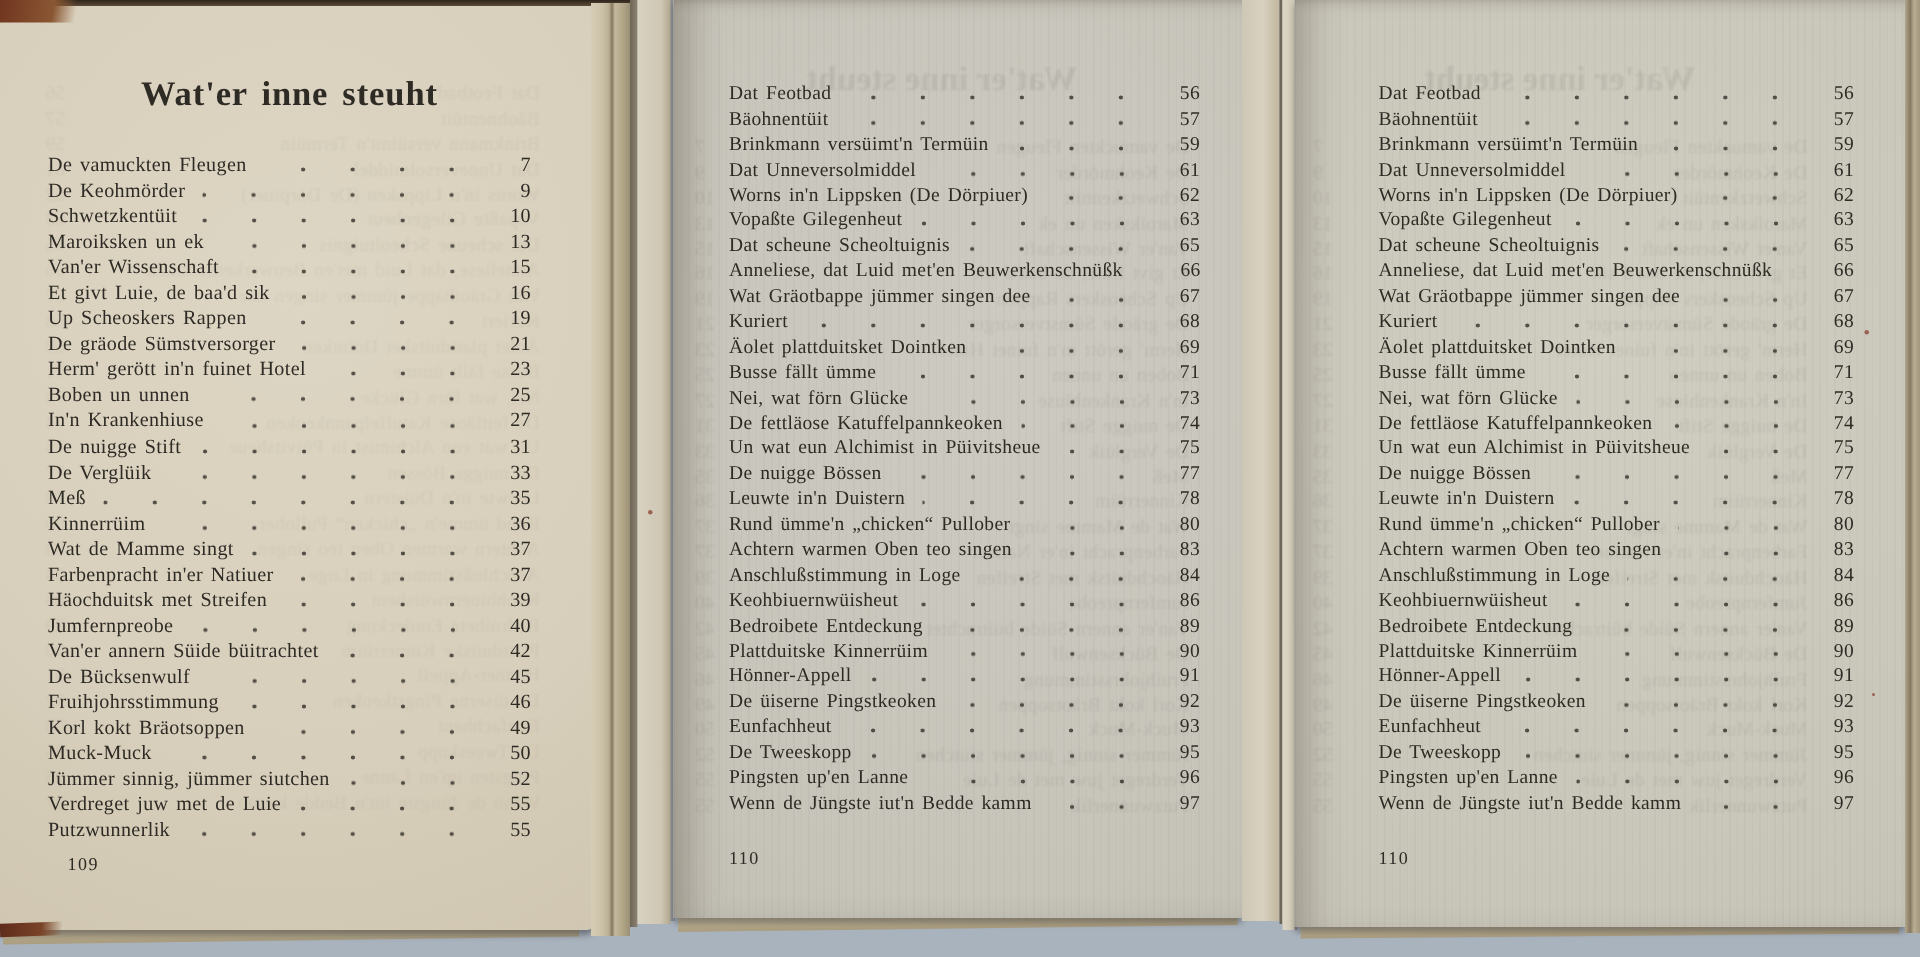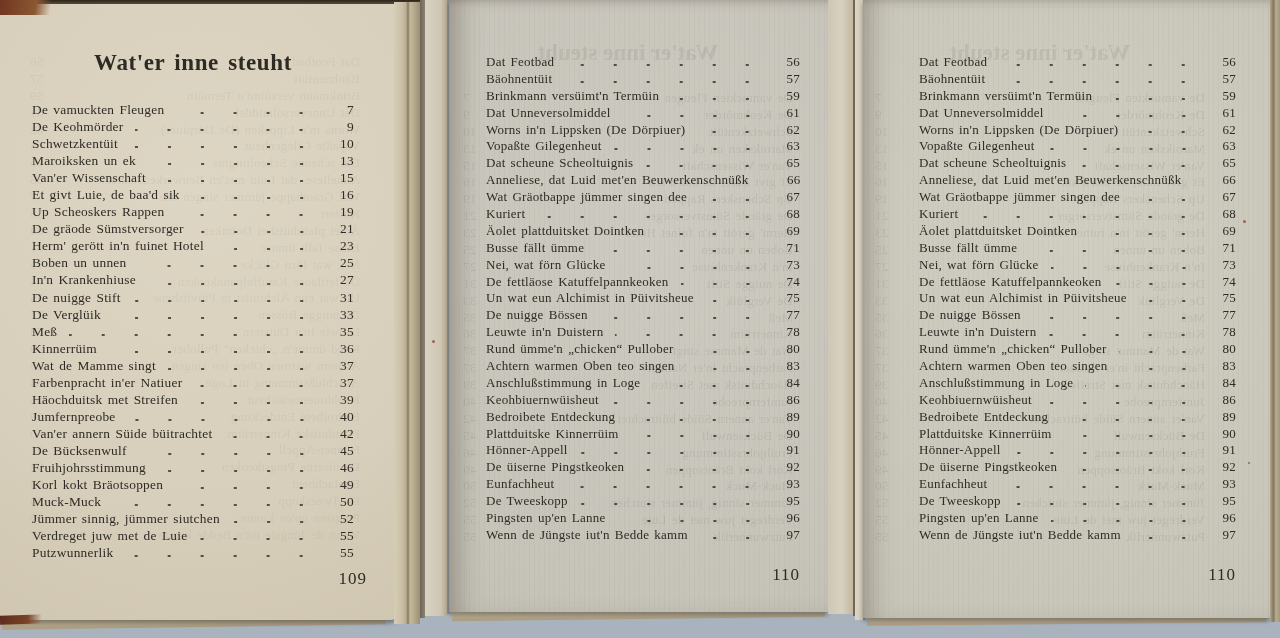--- a/index.html
+++ b/index.html
@@ -64,21 +64,21 @@
     font-size:23px;letter-spacing:.6px;word-spacing:3px;}
   .toc{position:absolute;display:flex;flex-direction:column;}
   .row{display:flex;align-items:baseline;font-size:13px;letter-spacing:.25px;word-spacing:1.6px;white-space:nowrap;}
   .toc-l .row{height:17.05px;font-size:13.4px;}
   .toc-m .row{height:16.9px;}
   .dots{flex:1 1 auto;min-width:6px;align-self:stretch;margin:0 6px 0 12px;
     background-image:radial-gradient(circle,rgba(46,43,37,.78) 1.15px,transparent 1.5px);
     background-size:33px 6px;background-repeat:repeat-x;
     background-position:right 2px bottom 3px;}
   .num{flex:0 0 28px;text-align:right;}
-  .pagenum{position:absolute;font-size:17px;text-align:right;letter-spacing:1px;}
+  .pagenum{position:absolute;font-size:12px;text-align:left;letter-spacing:1px;}
 
   
   .ghost{position:absolute;transform:scaleX(-1);filter:blur(.6px);opacity:.085;pointer-events:none;}
   .ghost.faint{opacity:.05;}
   .ghost .g-title{font-weight:700;font-size:23px;text-align:center;height:50px;}
   .ghost .row{height:16.9px;}
   .ghost .dots{background:none;}
 </style>
 </head>
 <body>

